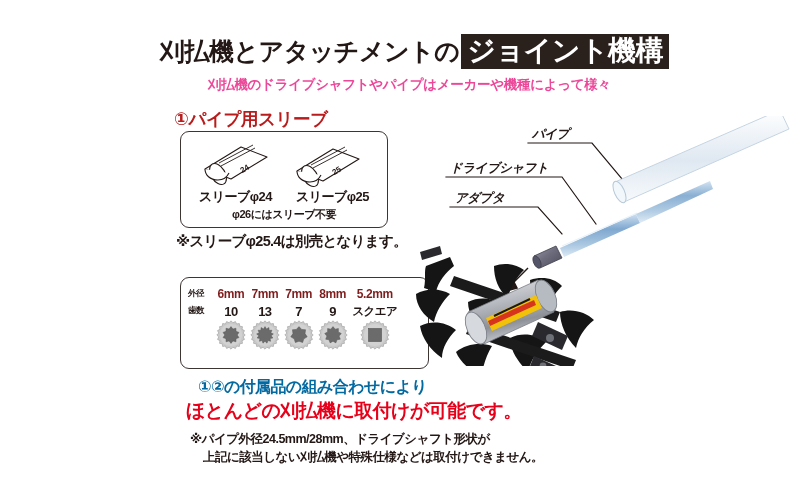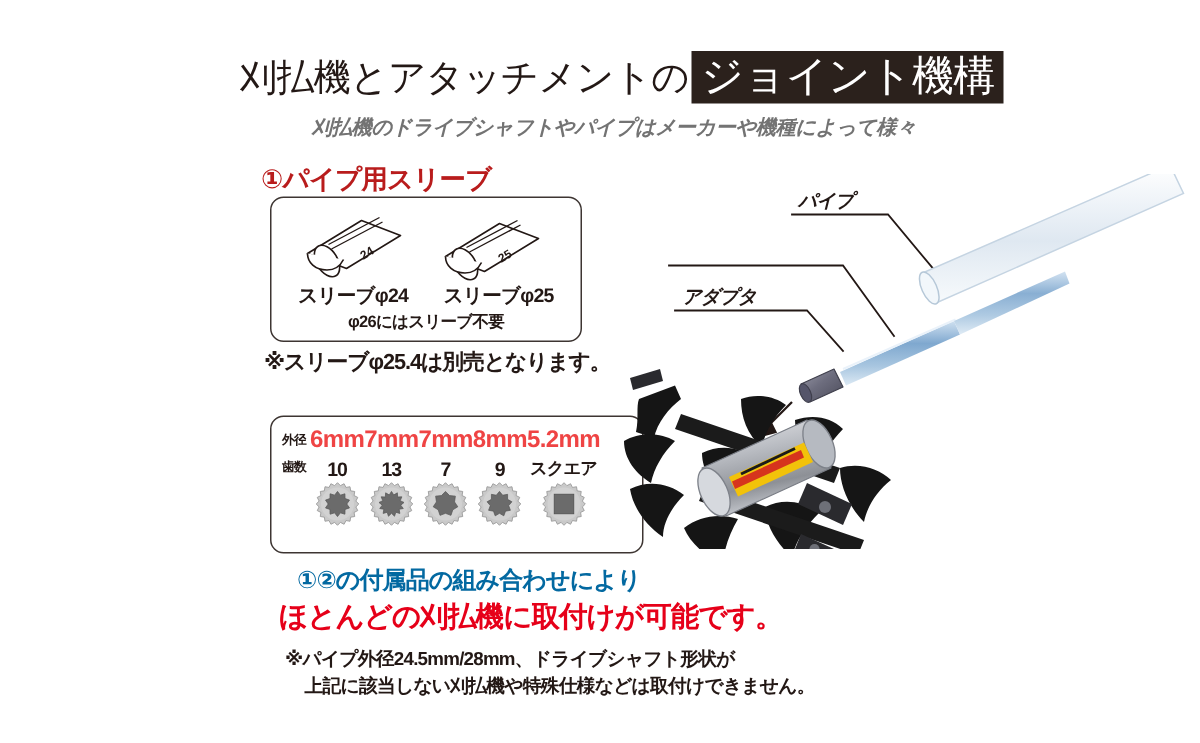--- a/index.html
+++ b/index.html
@@ -18,21 +18,21 @@
   }
 
   
   #header-title {
     position: absolute;
     left: 160px;
     top: 34px;
     display: flex;
     align-items: center;
     font-size: 25px;
-    font-weight: normal;
+    font-weight: bold;
     letter-spacing: -0.5px;
     white-space: nowrap;
     color: #231815;
     justify-content: flex-end;
   }
   #header-title .plain { }
   #title-banner {
     background: #2b211c;
     color: #ffffff;
     padding: 2px 6px 3px 6px;
@@ -41,22 +41,21 @@
     line-height: 1.08;
   }
   #subtitle {
     position: absolute;
     left: 208px;
     top: 76px;
     font-size: 13.5px;
     font-weight: bold;
     letter-spacing: -0.3px;
     white-space: nowrap;
-    color: #737373;
-    font-style: italic;
+    color: #ec4899;
   }
 
   
   .section-heading {
     position: absolute;
     font-size: 17.5px;
     font-weight: bold;
     letter-spacing: -0.4px;
     white-space: nowrap;
     color: #b91c1c;
@@ -140,25 +139,25 @@
   #adapter-table .rowlabel {
     font-size: 8.5px;
     font-weight: bold;
     text-align: left;
     padding-left: 1px;
     width: 26px;
     color: #231815;
     letter-spacing: -0.5px;
   }
   #adapter-table .od-cell {
-    font-size: 16px;
+    font-size: 12px;
     font-weight: bold;
     height: 17px;
     letter-spacing: -0.4px;
-    color: #ef4444;
+    color: #7f1d1d;
     text-align: center;
   }
   #adapter-table .teeth-cell {
     font-size: 13px;
     font-weight: bold;
     height: 18px;
     letter-spacing: -0.6px;
     color: #231815;
   }
   #adapter-table .teeth-cell.sq { font-size: 11.5px; }
@@ -439,16 +438,17 @@
           <circle cx="140" cy="222" r="4" fill="#6e7078"></circle>
           <path d="M124,240 L146,250 L142,260 L120,250 Z"></path>
           <circle cx="133" cy="250" r="3.4" fill="#6e7078"></circle>
         </g>
 
         <path d="M10,136 L30,130 L32,138 L12,144 Z" fill="#2a2a2e"></path>
       </g>
     </svg>
 
     <div class="callout" id="callout-pipe">パイプ</div>
+    <div class="callout" id="callout-shaft">ドライブシャフト</div>
     <div class="callout" id="callout-adapter">アダプタ</div>
   </div>
 
 </div>
 
 </body></html>

